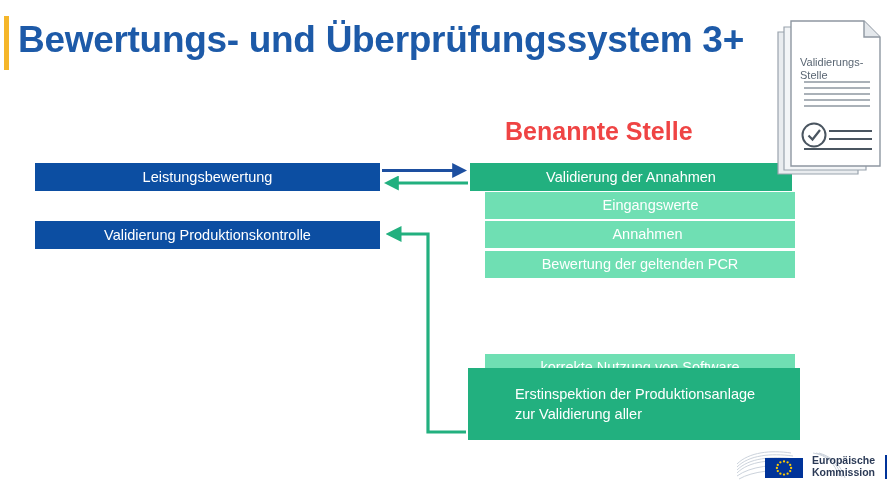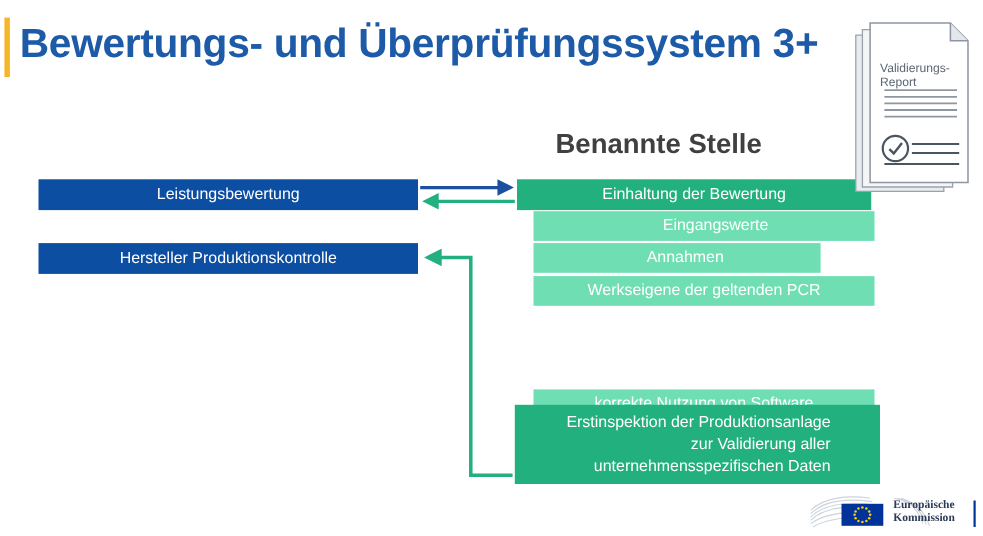--- a/index.html
+++ b/index.html
@@ -23,44 +23,44 @@
     letter-spacing:-0.3px;white-space:nowrap;
     line-height:46px;
   }
 
   
   .col-head{
     position:absolute;font-size:25px;font-weight:bold;
     white-space:nowrap;line-height:30px;
   }
   #head-left{left:138px;top:116px;color:#1d5aa8;}
-  #head-right{left:505px;top:116px;color:#404040;}
+  #head-right{left:505px;top:116px;color:#ef4444;}
 
   
   .box{
     position:absolute;box-sizing:border-box;
     display:flex;align-items:center;justify-content:center;
-    text-align:right;color:#ffffff;
+    text-align:left;color:#ffffff;
   }
   .blue-box{
     background:#0c4ea2;font-size:14.5px;line-height:17px;
   }
   #box-leistung{left:35px;top:163px;width:345px;height:28px;}
   #box-wpk{left:35px;top:221px;width:345px;height:28px;}
 
   .green-head-box{
     background:#22b07f;font-size:14.5px;line-height:17px;
   }
   #box-validierung{left:470px;top:163px;width:322px;height:28px;}
 
   .green-item{
     background:#6fdfb3;font-size:14.5px;line-height:17px;
   }
   #item-0{left:485px;top:192px;width:310px;height:27px;padding-left:21px;}
-  #item-1{left:485px;top:221px;width:261px;height:27px;padding-left:15px;}
+  #item-1{left:485px;top:221px;width:310px;height:27px;padding-left:15px;}
   #item-2{left:485px;top:251px;width:310px;height:27px;}
   #item-3{left:485px;top:281px;width:310px;height:27px;}
   #item-4{left:485px;top:311px;width:310px;height:27px;margin-top:43px;}
 
   .green-big-box{
     background:#22b07f;font-size:14.5px;line-height:20px;
     padding:4px 10px;
   }
   #box-erstinspektion{left:468px;top:368px;width:332px;height:72px;padding-left:12px;}
 
@@ -71,48 +71,47 @@
   #doc-icon{position:absolute;left:772px;top:16px;width:114px;height:162px;}
   .doc-label{
     position:absolute;left:800px;top:32px;width:76px;
     font-size:11px;line-height:13px;color:#5a6673;margin-top:24px;
   }
 
   
   #eu-logo{position:absolute;left:735px;top:450px;width:156px;height:34px;}
   .eu-text{
     position:absolute;left:812px;top:454px;width:76px;
-    font-size:10.5px;line-height:12px;color:#2b3a56;font-weight:bold;font-family:Liberation Serif, serif;
+    font-size:10.5px;line-height:12px;color:#2b3a56;font-weight:bold;
   }
 </style>
 </head>
 <body>
 
 <div id="slide">
 
   <div class="title-accent"></div>
   <div class="slide-title">Bewertungs- und Überprüfungssystem 3+</div>
 
   <div class="col-head" id="head-right">Benannte Stelle</div>
 
   <div class="box blue-box" id="box-leistung">Leistungsbewertung</div>
-  <div class="box blue-box" id="box-wpk">Hersteller Produktionskontrolle</div>
+  <div class="box blue-box" id="box-wpk">Validierung Produktionskontrolle</div>
 
-  <div class="box green-head-box" id="box-validierung">Einhaltung der Bewertung</div>
+  <div class="box green-head-box" id="box-validierung">Validierung der Annahmen</div>
 
   <div class="box green-item" id="item-0">Eingangswerte</div>
   <div class="box green-item" id="item-1">Annahmen</div>
-  <div class="box green-item" id="item-2">Werkseigene der geltenden PCR</div>
+  <div class="box green-item" id="item-2">Bewertung der geltenden PCR</div>
   <div class="box green-item" id="item-4">korrekte Nutzung von Software</div>
 
   <div class="box green-big-box" id="box-erstinspektion">
     <div>
       <div>Erstinspektion der Produktionsanlage</div>
       <div>zur Validierung aller</div>
-      <div>unternehmensspezifischen Daten</div>
     </div>
   </div>
 
   <svg id="arrow-layer" viewBox="0 0 894 487">
     <defs>
       <marker id="head-blue" markerWidth="5" markerHeight="5" refX="3.6" refY="2.5" orient="auto">
         <path d="M0,0 L5,2.5 L0,5 z" fill="#1d4fa0"></path>
       </marker>
       <marker id="head-green" markerWidth="5" markerHeight="5" refX="3.6" refY="2.5" orient="auto">
         <path d="M0,0 L5,2.5 L0,5 z" fill="#22b07f"></path>
@@ -145,21 +144,21 @@
     <circle cx="42" cy="119" r="11.5" fill="none" stroke="#4a5560" stroke-width="2"></circle>
     <path d="M36.5,119.5 L40.5,123.5 L48,114" fill="none" stroke="#4a5560" stroke-width="2.2"></path>
     <g stroke="#4a5560" stroke-width="1.8">
       <line x1="57" y1="115" x2="100" y2="115"></line>
       <line x1="57" y1="123" x2="100" y2="123"></line>
       <line x1="32" y1="133" x2="100" y2="133"></line>
     </g>
   </svg>
   <div class="doc-label">
     <div>Validierungs-</div>
-    <div>Report</div>
+    <div>Stelle</div>
   </div>
 
   <svg id="eu-logo" viewBox="0 0 156 34">
 
     <g stroke="#ccd3dc" stroke-width="1" fill="none">
       <path d="M2,14 C14,2 36,0 56,3"></path>
       <path d="M2,17 C14,5 36,3 58,6"></path>
       <path d="M2,20 C14,8 36,6 60,9"></path>
       <path d="M2,23 C14,11 36,9 62,12"></path>
       <path d="M2,26 C16,16 38,14 64,16"></path>

